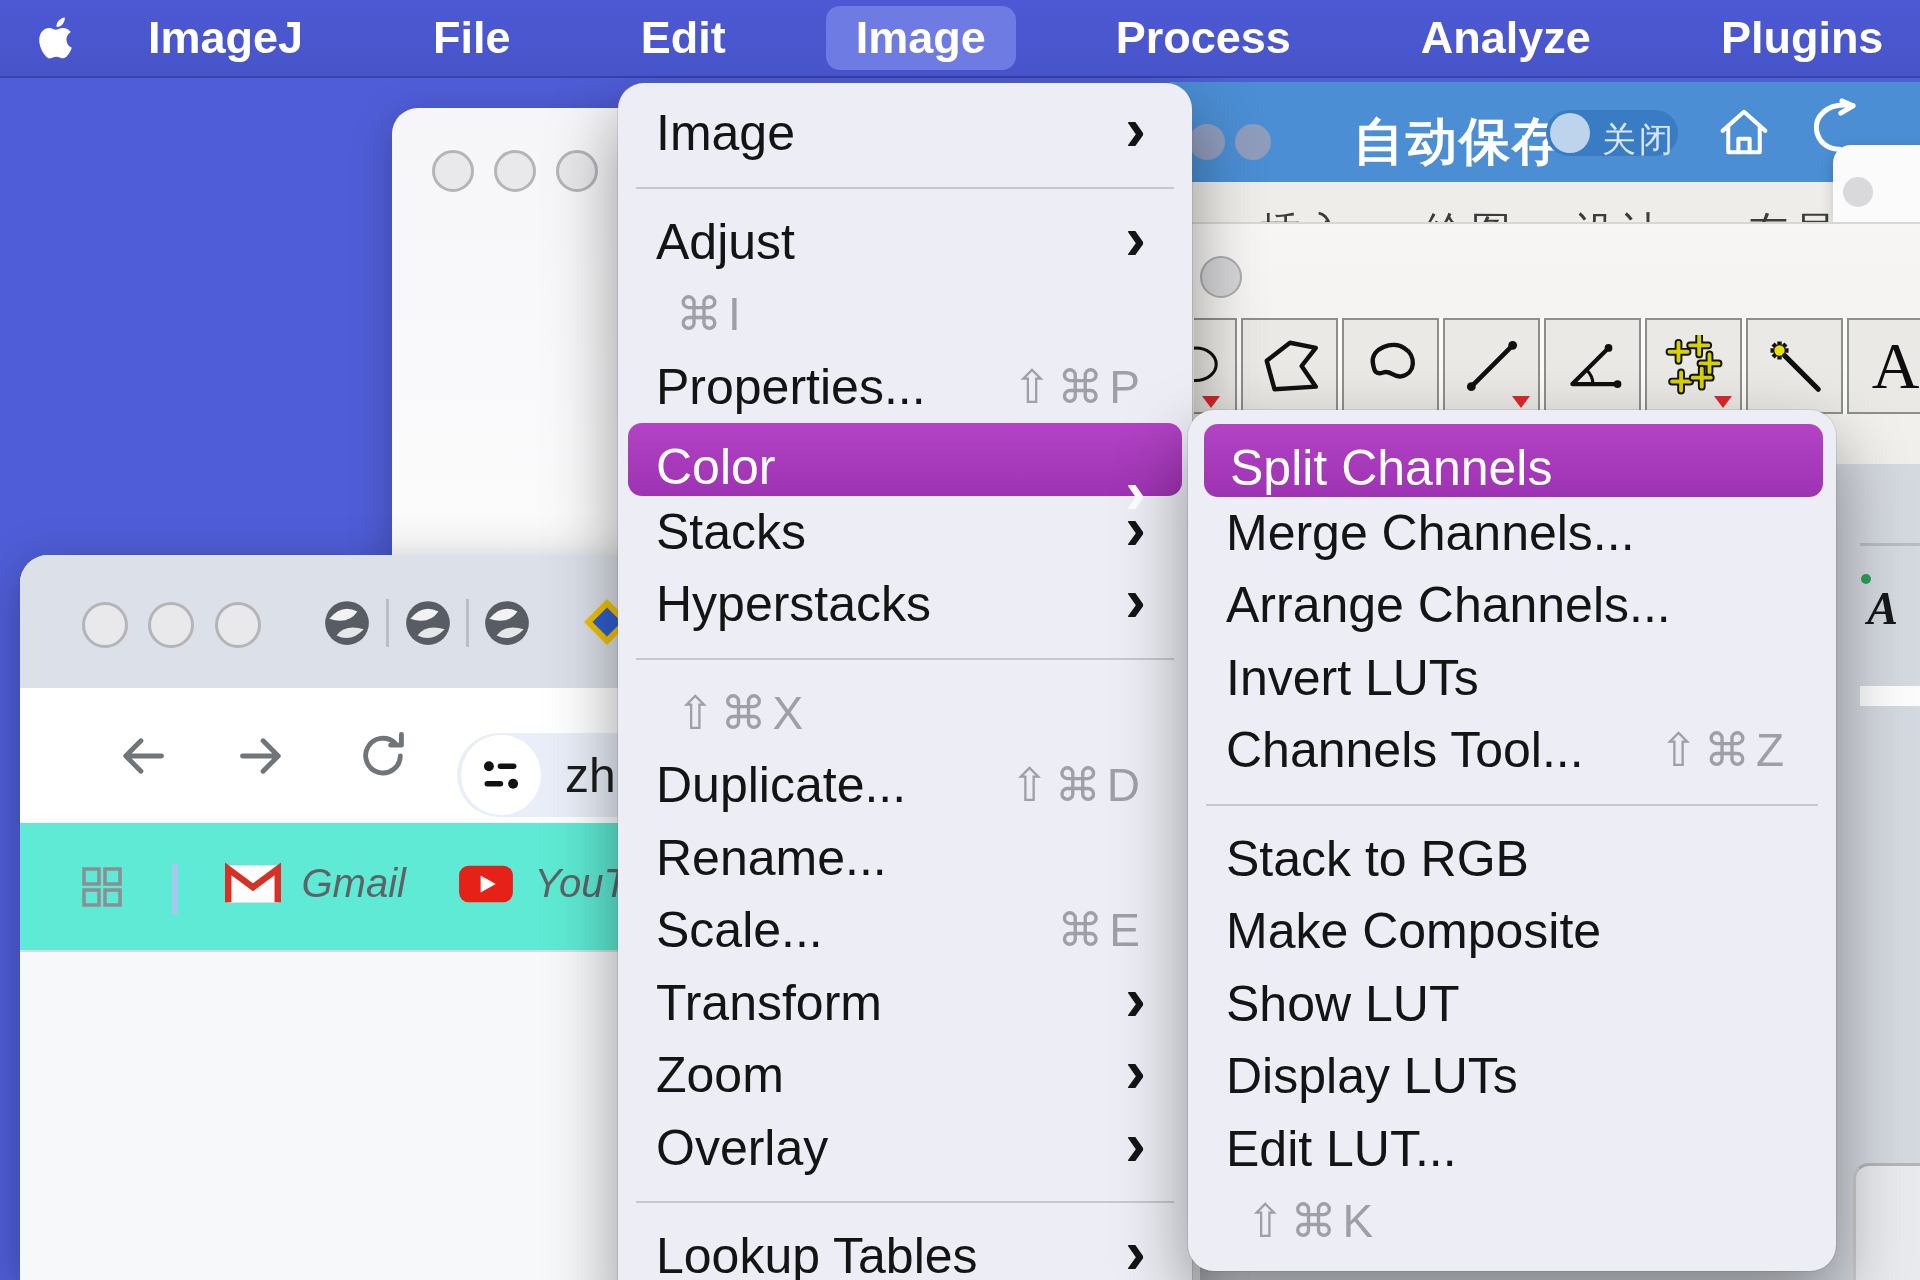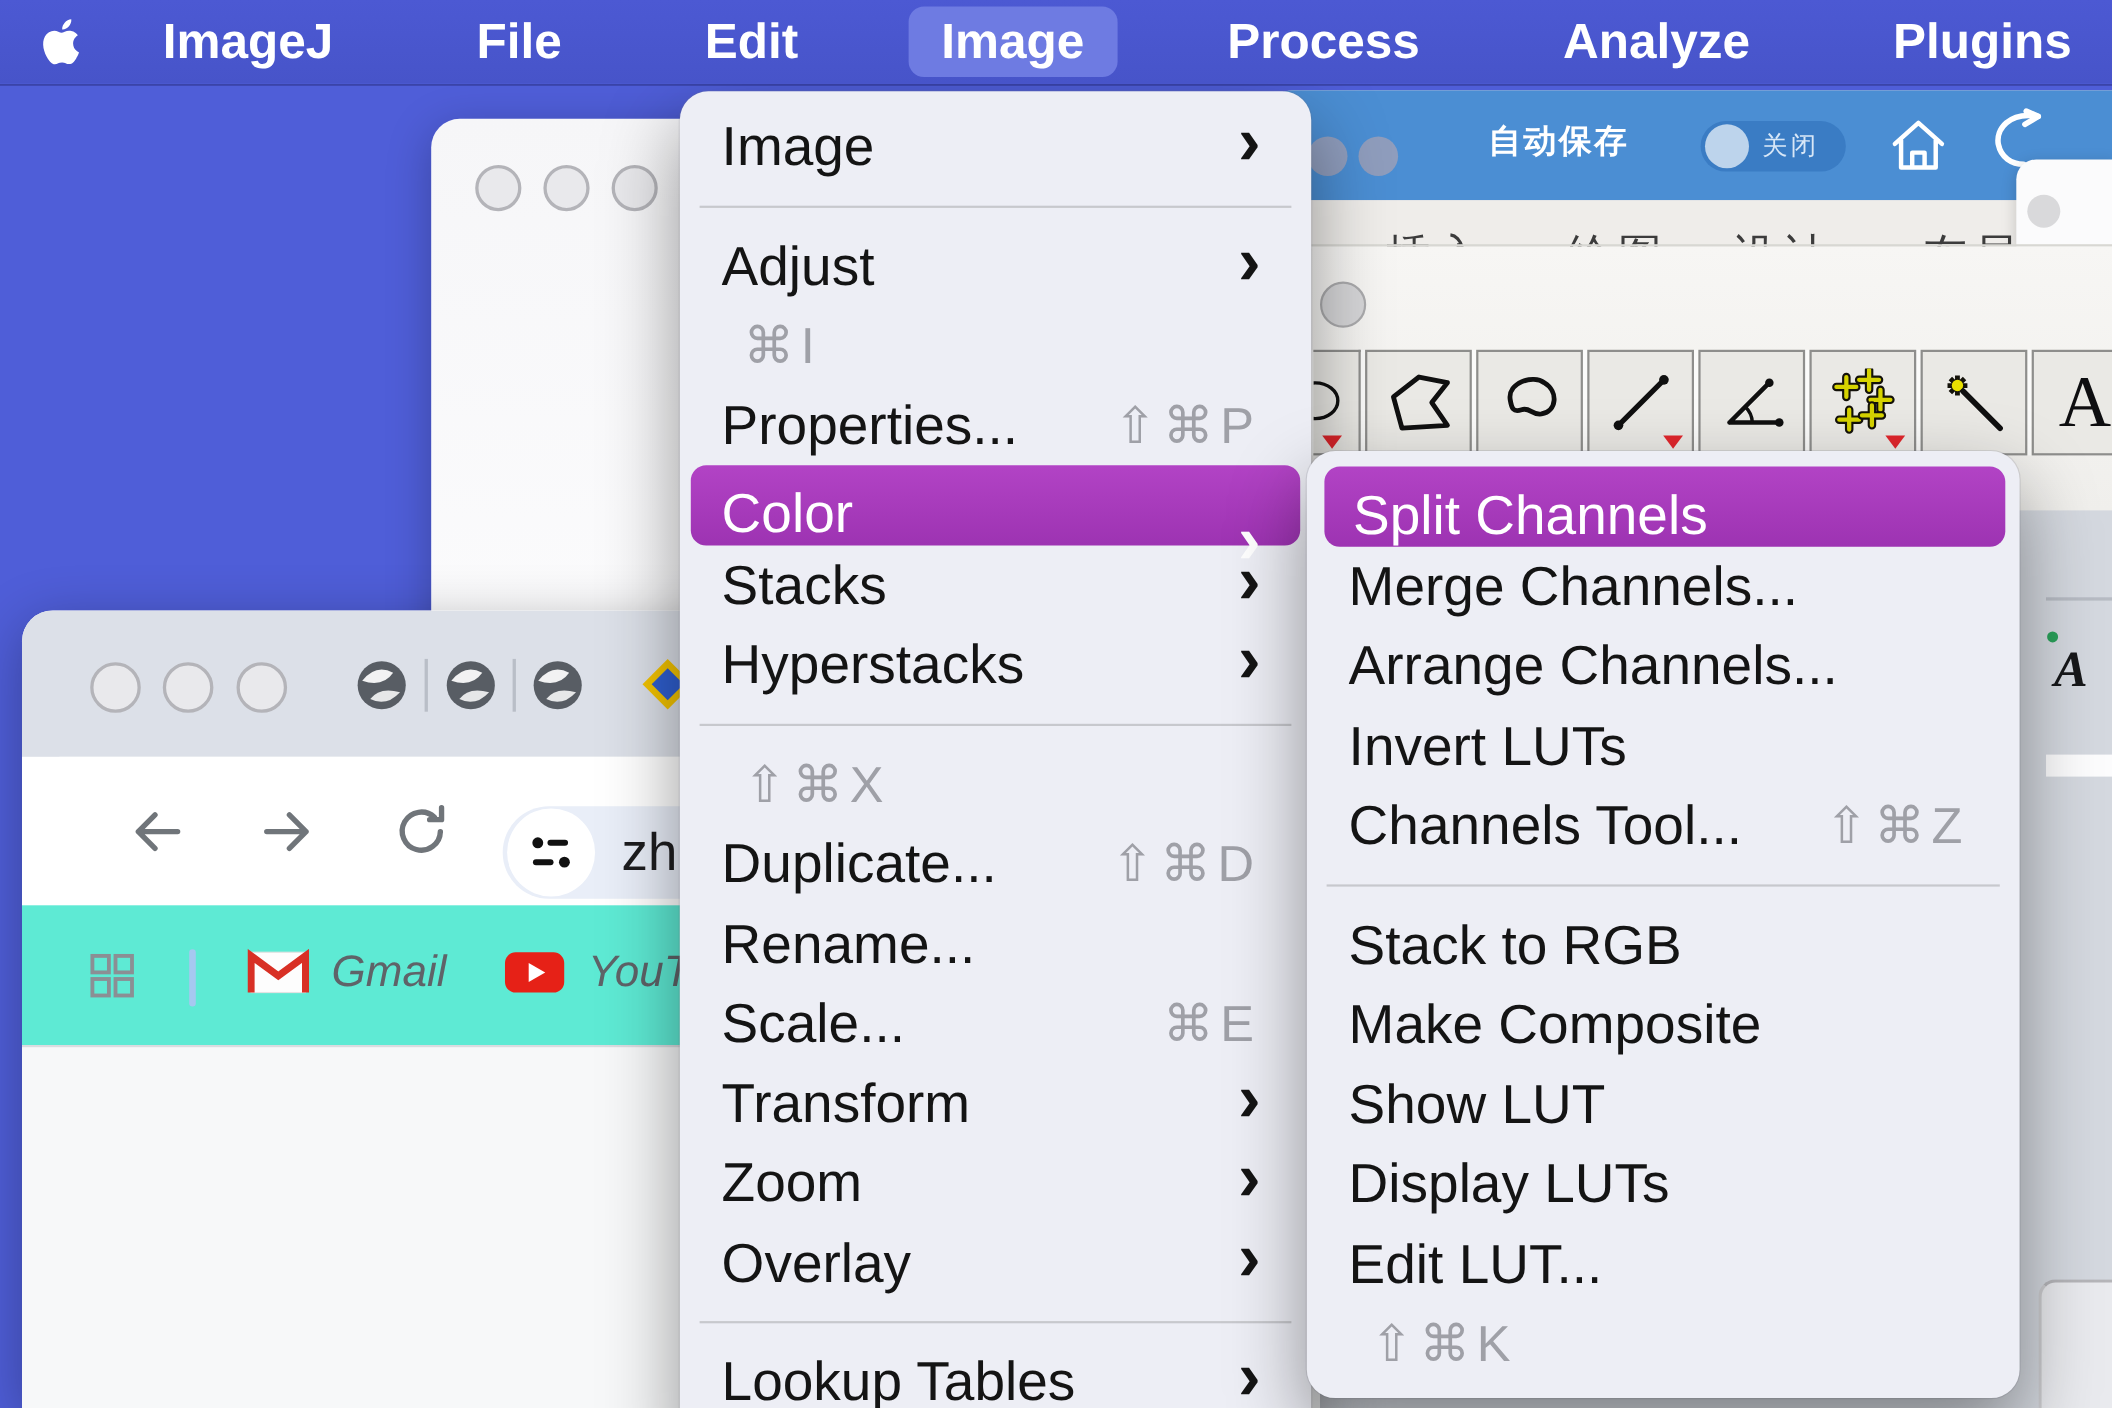--- a/index.html
+++ b/index.html
@@ -24,25 +24,25 @@
     background:linear-gradient(#f6f6f8,#fdfdfe);border-radius:26px;z-index:1;
     box-shadow:0 10px 40px rgba(0,0,0,.25);}
   .dot{position:absolute;border-radius:50%;}
   .dot.hollow{background:#e9e9ec;border:3px solid #b4b4b9;}
 
   
   .wps{position:absolute;left:1155px;top:82px;right:0;bottom:0;z-index:2;
     background:#d4d8df;border-radius:20px 0 0 0;overflow:hidden;}
   .wps-titlebar{position:absolute;left:0;top:0;right:0;height:100px;background:#4b8ed3;}
   .wps-dot{position:absolute;top:42px;width:36px;height:36px;border-radius:50%;background:#8f9dbd;}
-  .wps-autosave{position:absolute;left:198px;top:26px;font-size:30px;color:#fff;font-weight:600;letter-spacing:2px;}
+  .wps-autosave{position:absolute;left:198px;top:26px;font-size:51px;color:#fff;font-weight:600;letter-spacing:2px;}
   .wps-toggle{position:absolute;left:391px;top:28px;width:132px;height:46px;border-radius:24px;
     background:#3a7cc4;}
   .wps-knob{position:absolute;left:4px;top:3px;width:40px;height:40px;border-radius:50%;background:#bdd4ec;}
-  .wps-toggle-label{position:absolute;left:56px;top:7px;font-size:23px;color:#d8e7f7;letter-spacing:3px;}
+  .wps-toggle-label{position:absolute;left:56px;top:7px;font-size:34px;color:#d8e7f7;letter-spacing:3px;}
   .wps-tabrow{position:absolute;left:0;top:100px;right:0;height:44px;background:#efedea;
     border-bottom:2px solid #c9c7c2;overflow:hidden;}
   .wps-tab{position:absolute;top:22px;font-size:40px;color:#3c3c3c;letter-spacing:6px;}
   .wps-line545{position:absolute;right:0;width:60px;top:461px;height:3px;background:#b7bbc3;}
   .wps-bigA{position:absolute;right:22px;top:500px;font-family:"Liberation Serif",serif;
     font-weight:700;font-style:italic;font-size:46px;color:#17181a;}
   .wps-bigA i{position:absolute;left:-6px;top:-8px;width:10px;height:10px;border-radius:50%;background:#2aa05a;font-style:normal;}
   .wps-whiteband{position:absolute;right:0;width:60px;top:604px;height:20px;background:#fcfcfd;}
 
   

